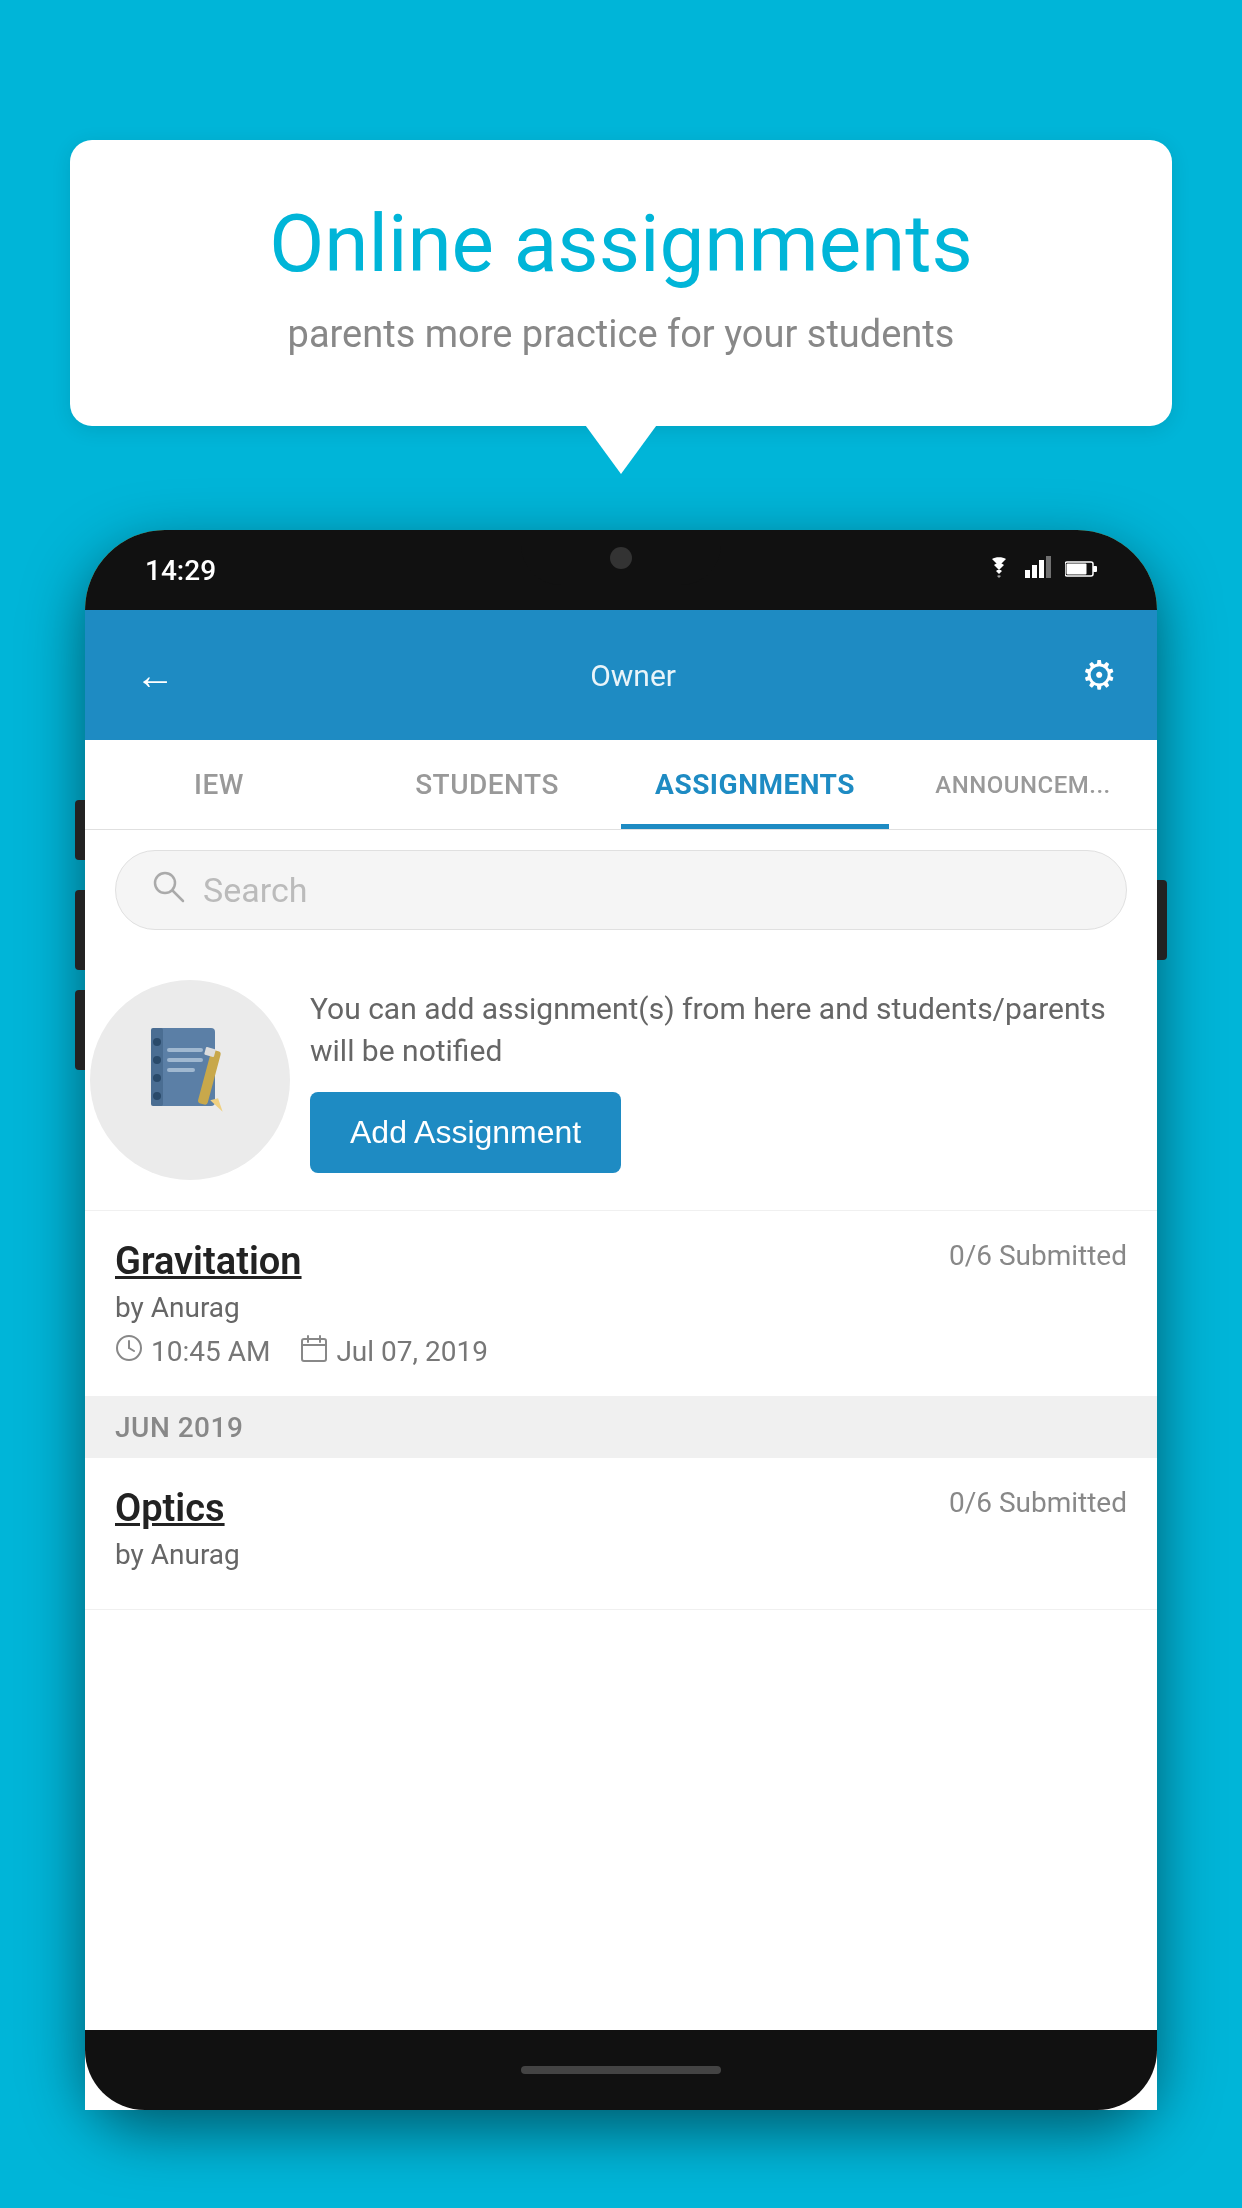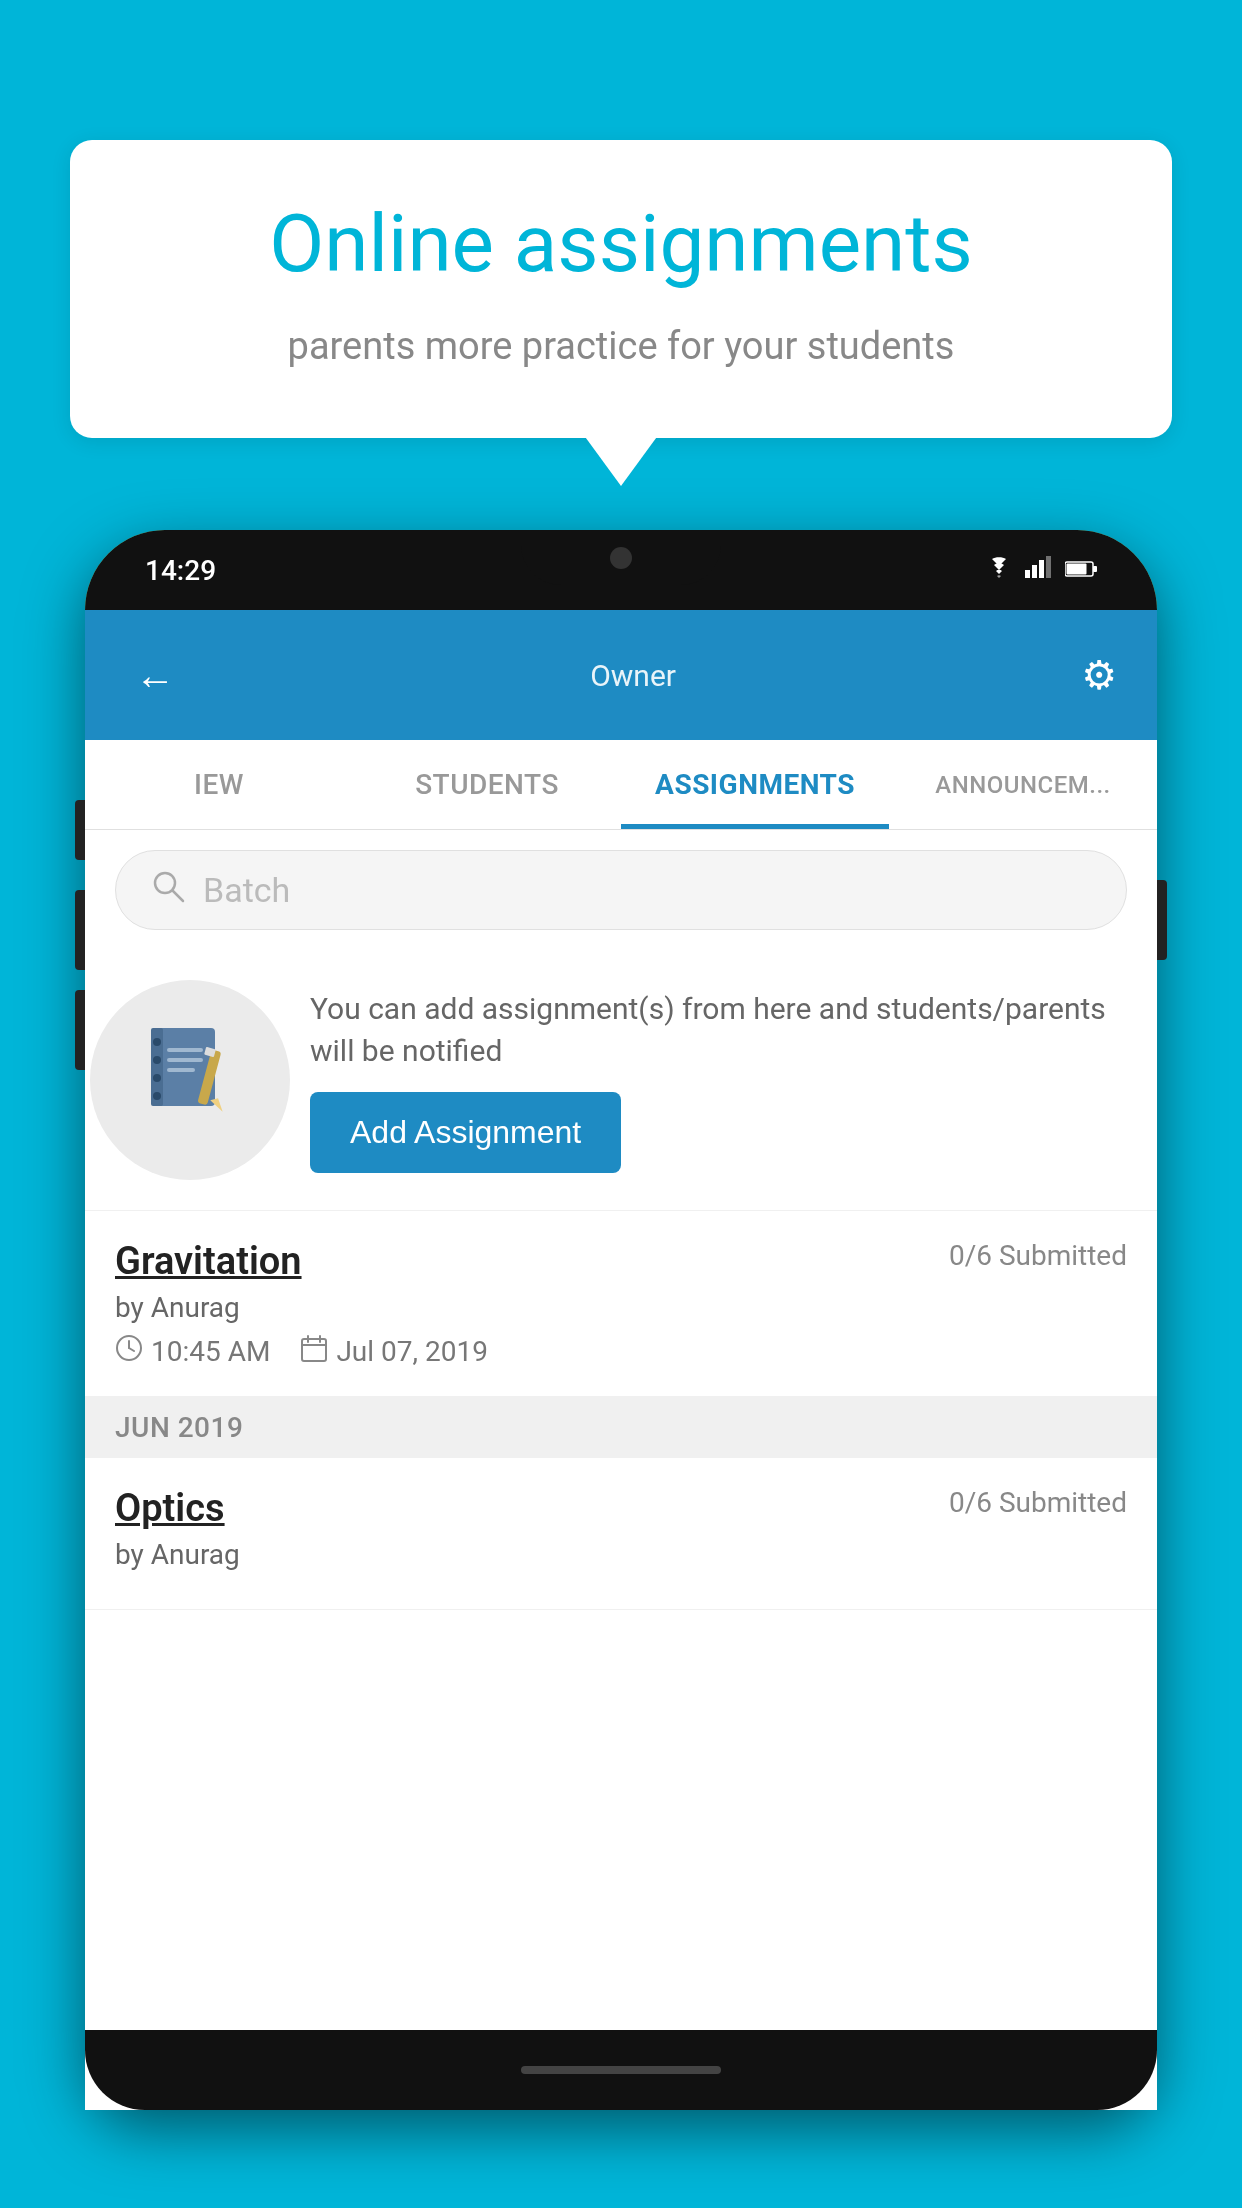--- a/index.html
+++ b/index.html
@@ -41,21 +41,21 @@
       border-right: 38px solid transparent;
       border-top: 52px solid white;
     }
 
     .bubble-title {
       color: #00B5D8;
       font-size: 80px;
       font-weight: 400;
       text-align: center;
       line-height: 1.1;
-      margin-bottom: 36px;
+      margin-bottom: 24px;
     }
 
     .bubble-subtitle {
       color: #888;
       font-size: 38px;
       text-align: center;
       font-weight: 400;
     }
 
     
@@ -484,21 +484,21 @@
     <div class="phone-content">
 
       <div class="search-container">
         <div class="search-bar">
           <span class="search-icon-wrap">
             <svg width="34" height="34" viewBox="0 0 34 34" fill="none">
               <circle cx="14" cy="14" r="10" stroke="#aaa" stroke-width="2.5"></circle>
               <line x1="22" y1="22" x2="32" y2="32" stroke="#aaa" stroke-width="2.5" stroke-linecap="round"></line>
             </svg>
           </span>
-          <span class="search-placeholder">Batch</span>
+          <span class="search-placeholder">Search</span>
         </div>
       </div>
 
       <div class="promo-section">
         <div class="promo-icon-circle">
           <span class="notebook-icon">
             <svg width="90" height="100" viewBox="0 0 90 100" fill="none">
 
               <rect x="10" y="8" width="60" height="78" rx="4" fill="#5b7fa6"></rect>
 

